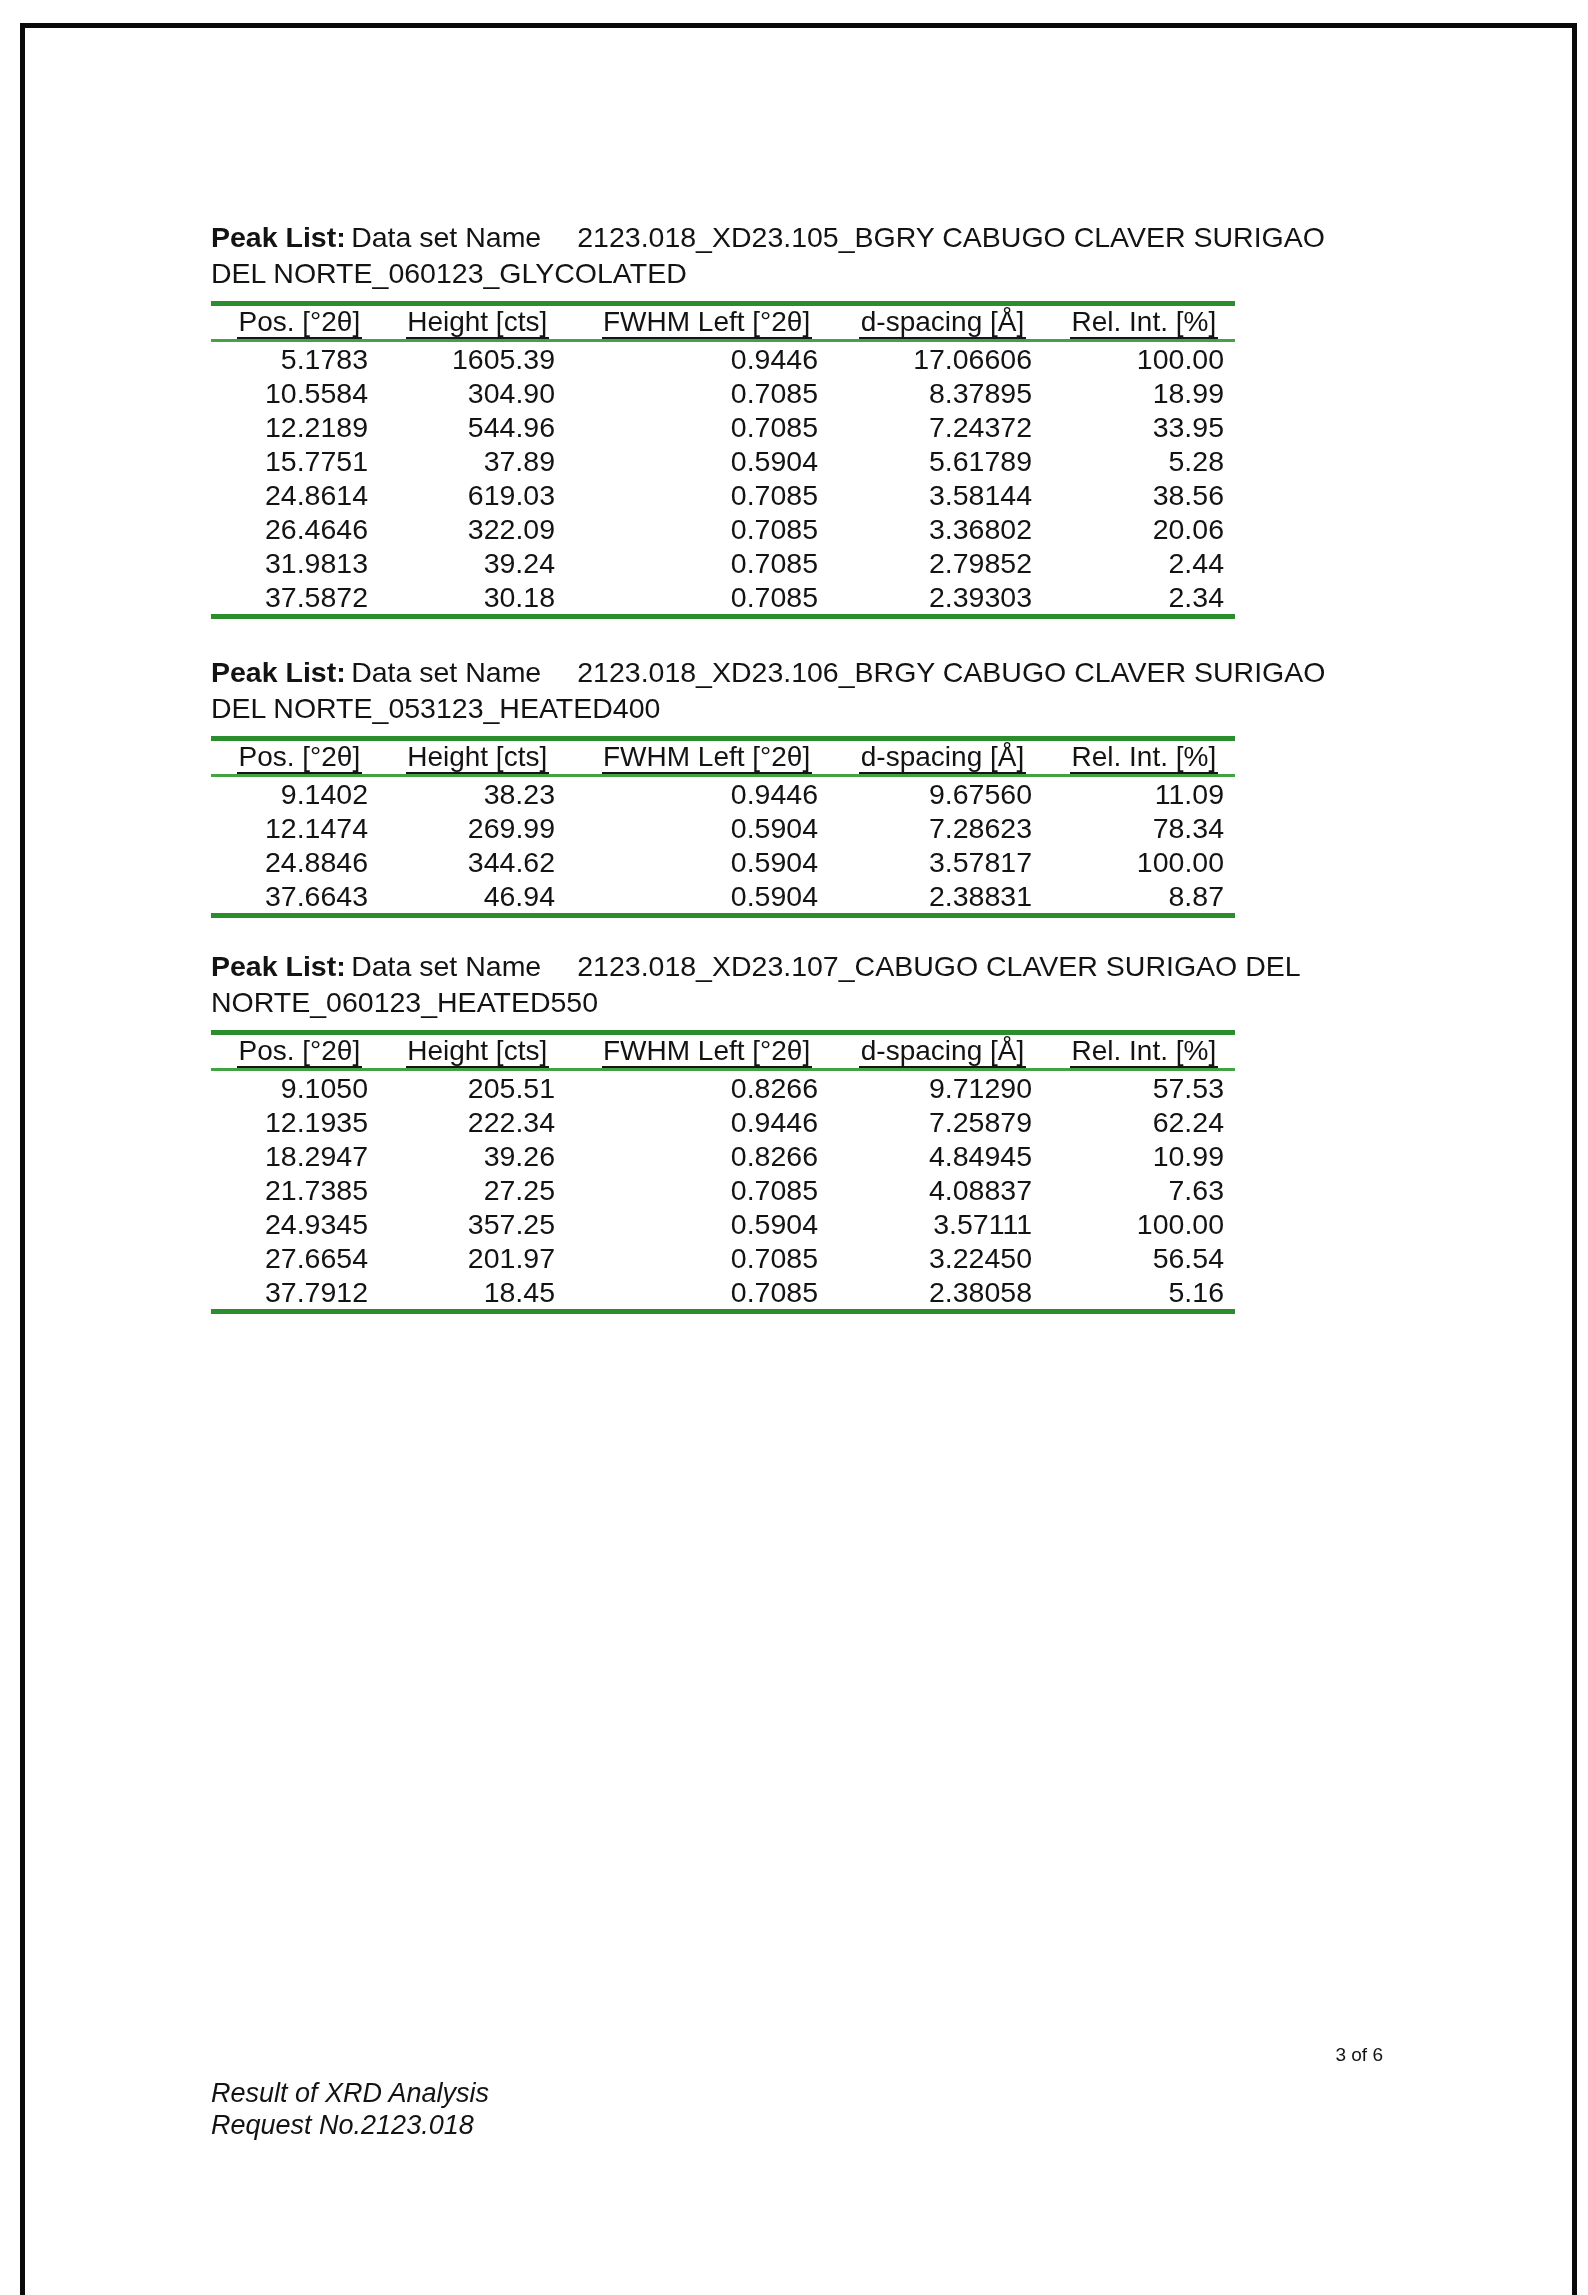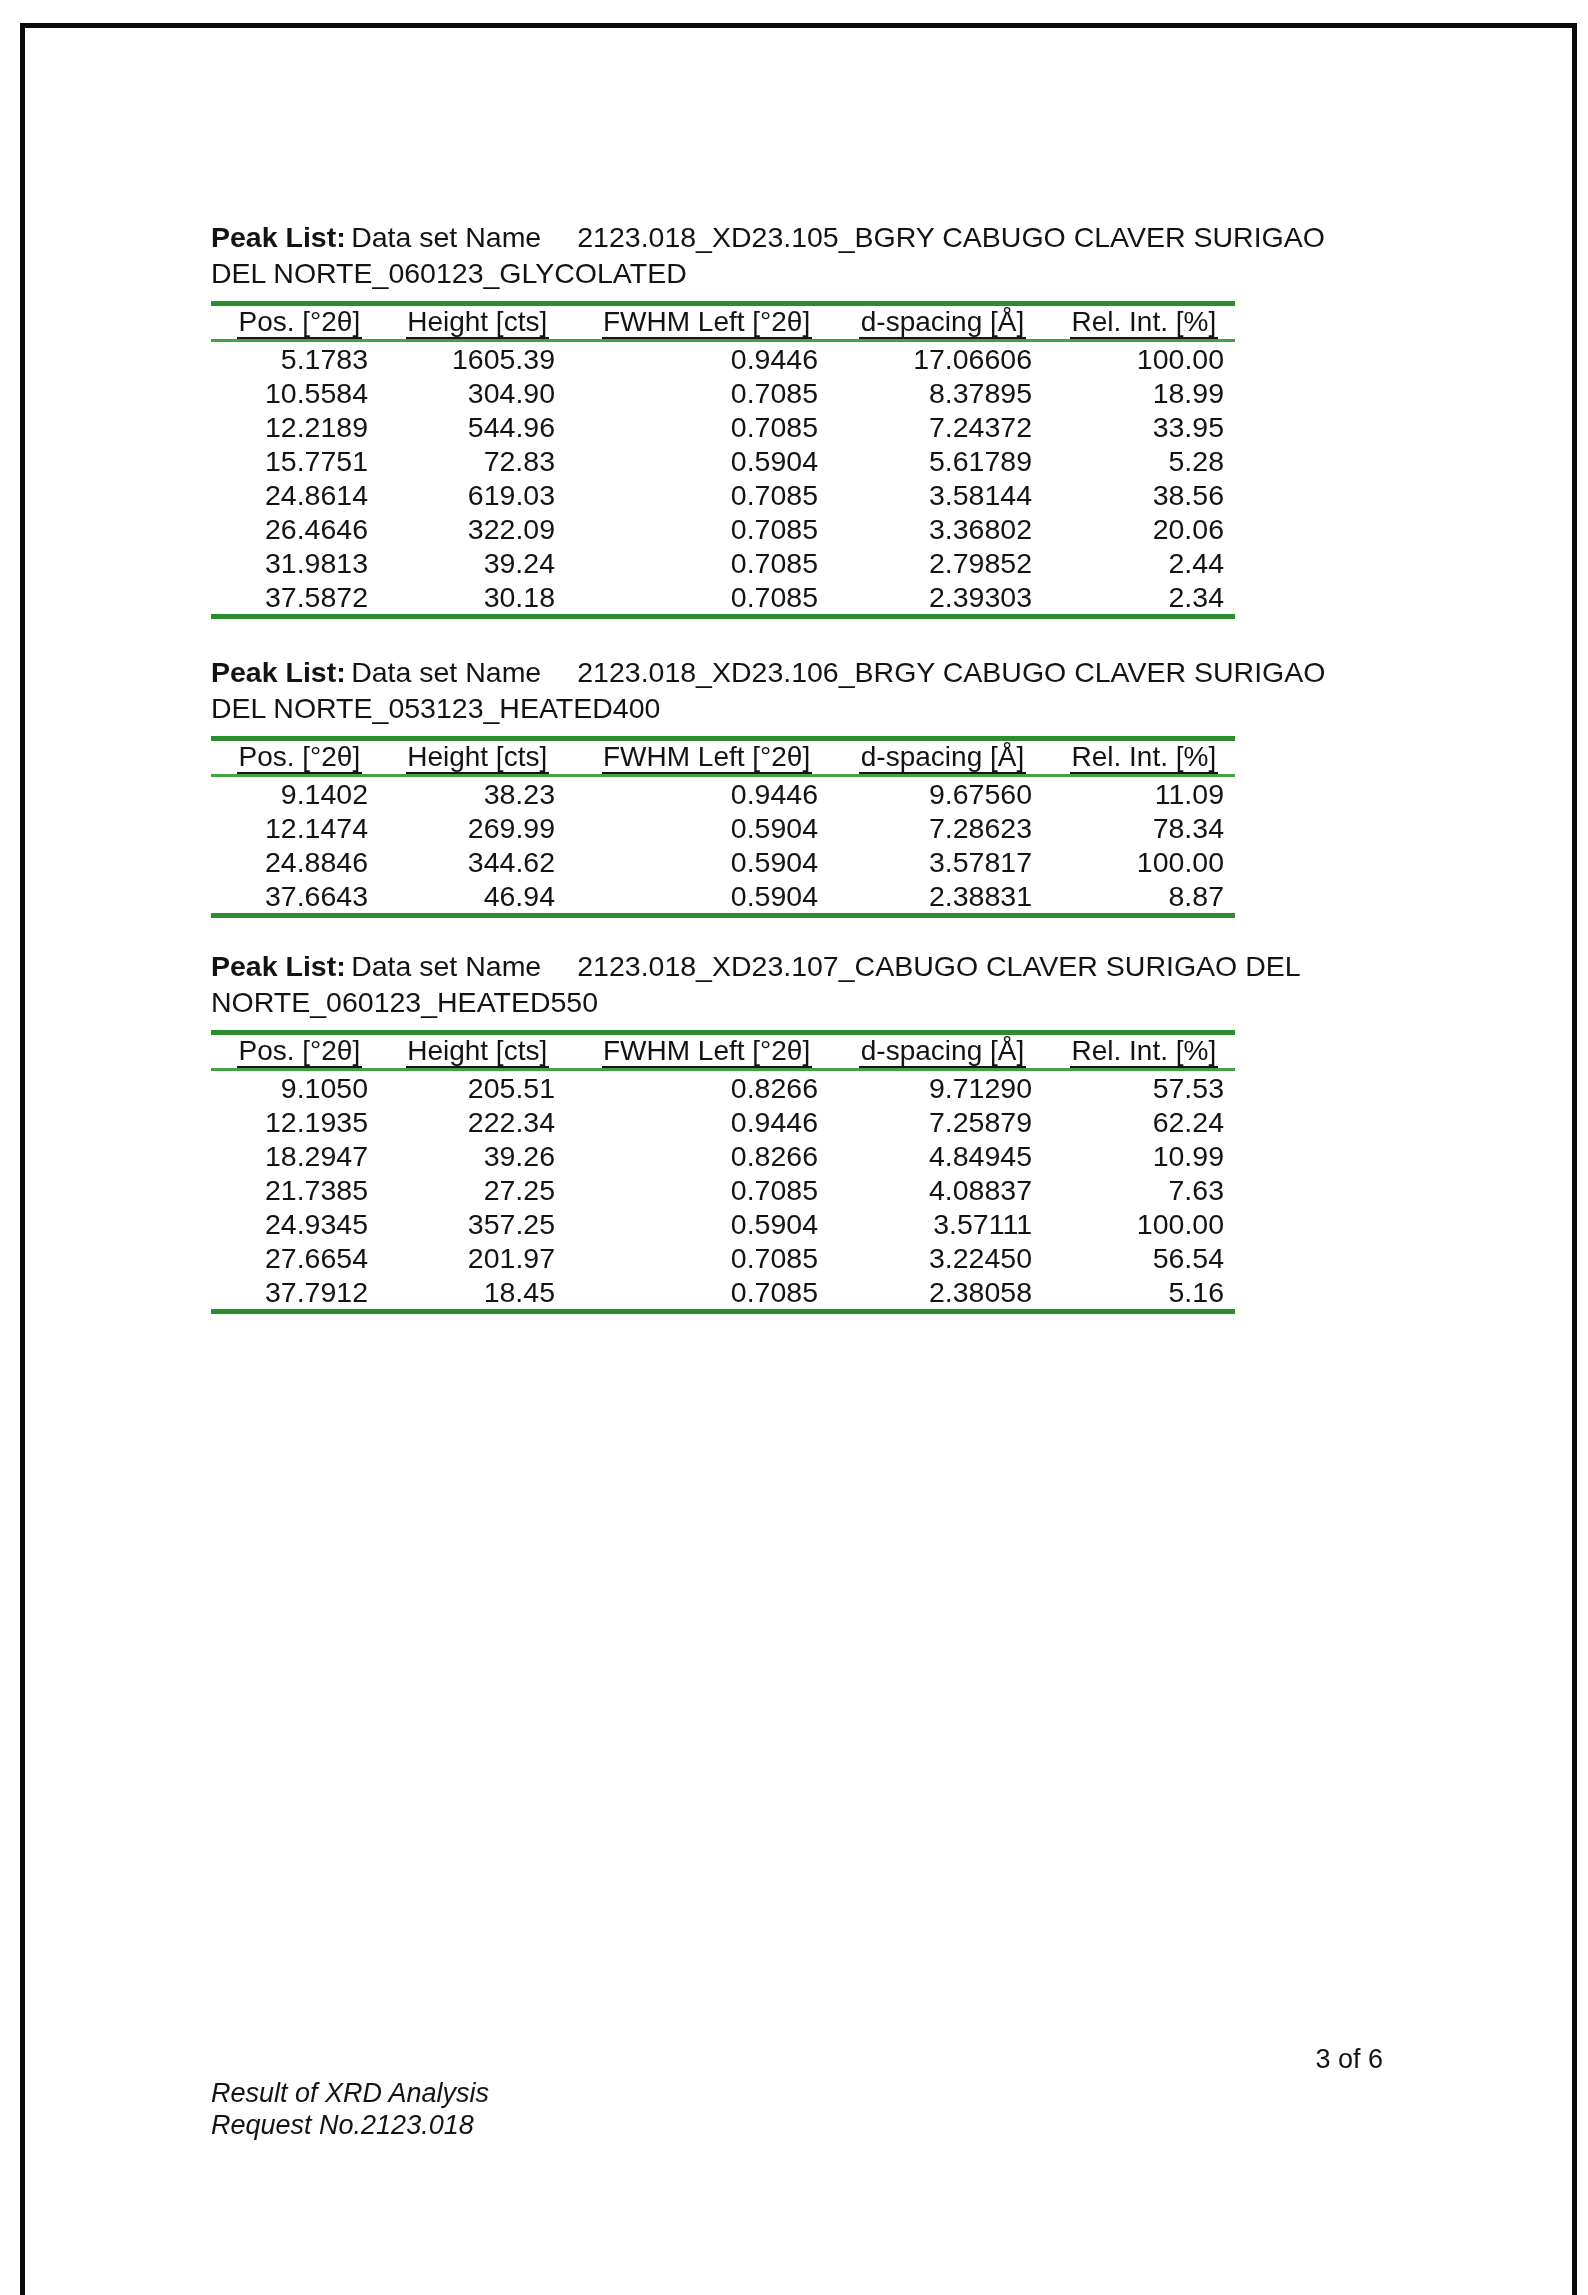--- a/index.html
+++ b/index.html
@@ -25,21 +25,21 @@
   .rule{grid-column:1/-1;}
   .rule.thick{height:5px;background:var(--green-dark,#2c8d2c);}
   .rule.mid{height:3.2px;background:var(--green,#43a243);}
   .hcell{text-align:right;padding:2.8px 6.4px 0 0;line-height:26px;font-size:28px;}
   .hcell .u{display:inline-block;border-bottom:2.3px solid #161616;padding:0 1.4px 1.8px 1.4px;}
   .hcell.c4{padding-right:17.4px;}
   .cell{text-align:right;font-size:28.5px;line-height:34px;}
   .cell.c4{padding-right:11px;}
   .footer{position:absolute;left:211px;top:2077px;font-style:italic;font-size:27px;line-height:32px;}
   .footer .bold{font-weight:700;}
-  .page-num{position:absolute;top:2044px;right:206px;font-size:27px;}
+  .page-num{position:absolute;top:2044px;right:206px;font-size:19px;}
 </style>
 </head>
 <body>
 
 <div class="page-border"></div>
 
 <section class="peak-section" id="sec0">
   <div class="title"><span class="b">Peak List:</span><span>Data set Name</span><span class="id">2123.018_XD23.105_BGRY CABUGO CLAVER SURIGAO</span></div>
   <div class="title">DEL NORTE_060123_GLYCOLATED</div>
   <div class="ptable">
@@ -59,21 +59,21 @@
       <div class="cell c1">304.90</div>
       <div class="cell c2">0.7085</div>
       <div class="cell c3">8.37895</div>
       <div class="cell c4">18.99</div>
       <div class="cell c0">12.2189</div>
       <div class="cell c1">544.96</div>
       <div class="cell c2">0.7085</div>
       <div class="cell c3">7.24372</div>
       <div class="cell c4">33.95</div>
       <div class="cell c0">15.7751</div>
-      <div class="cell c1">72.83</div>
+      <div class="cell c1">37.89</div>
       <div class="cell c2">0.5904</div>
       <div class="cell c3">5.61789</div>
       <div class="cell c4">5.28</div>
       <div class="cell c0">24.8614</div>
       <div class="cell c1">619.03</div>
       <div class="cell c2">0.7085</div>
       <div class="cell c3">3.58144</div>
       <div class="cell c4">38.56</div>
       <div class="cell c0">26.4646</div>
       <div class="cell c1">322.09</div>

